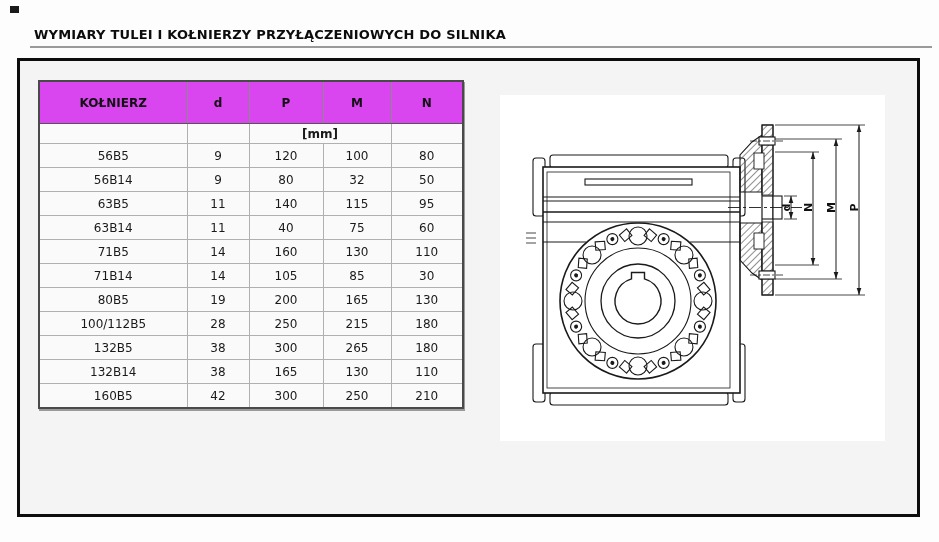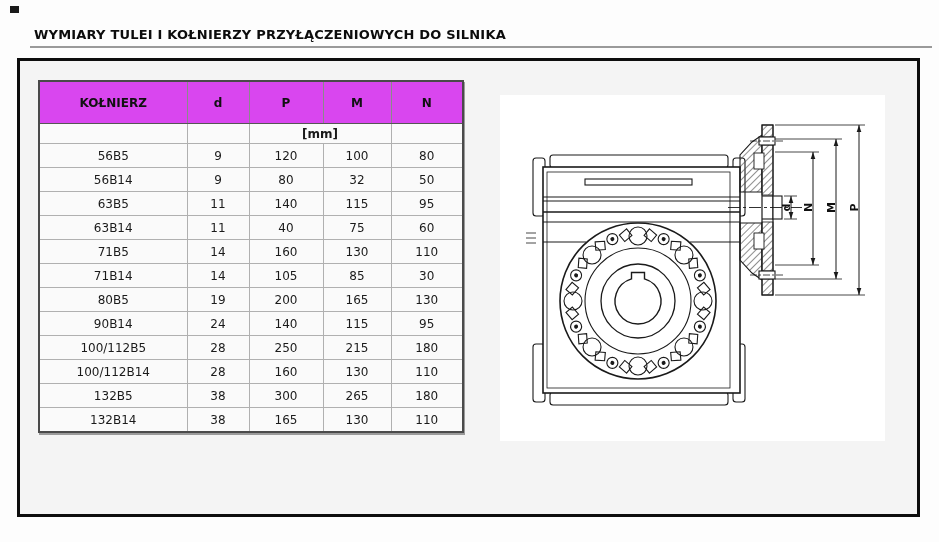--- a/index.html
+++ b/index.html
@@ -129,53 +129,46 @@
     <td>30</td>
   </tr>
           <tr>
     <td>80B5</td>
     <td>19</td>
     <td>200</td>
     <td>165</td>
     <td>130</td>
   </tr>
           <tr>
-    <td>90B14</td>
-    <td>24</td>
-    <td>140</td>
-    <td>115</td>
-    <td>95</td>
-  </tr>
-          <tr>
     <td>100/112B5</td>
     <td>28</td>
     <td>250</td>
     <td>215</td>
     <td>180</td>
   </tr>
           <tr>
-    <td>100/112B14</td>
-    <td>28</td>
-    <td>160</td>
-    <td>130</td>
-    <td>110</td>
-  </tr>
-          <tr>
     <td>132B5</td>
     <td>38</td>
     <td>300</td>
     <td>265</td>
     <td>180</td>
   </tr>
           <tr>
     <td>132B14</td>
     <td>38</td>
     <td>165</td>
     <td>130</td>
     <td>110</td>
+  </tr>
+          <tr>
+    <td>160B5</td>
+    <td>42</td>
+    <td>300</td>
+    <td>250</td>
+    <td>210</td>
   </tr>
         </tbody>
     </table>
 
     <div class="drawing-panel">
       <svg viewBox="0 0 385 346">
         <defs>
           <pattern id="hatch" width="5" height="5" patternUnits="userSpaceOnUse" patternTransform="rotate(45)">
             <line x1="0" y1="0" x2="0" y2="5" stroke="#444" stroke-width="1.2"></line>
           </pattern>

